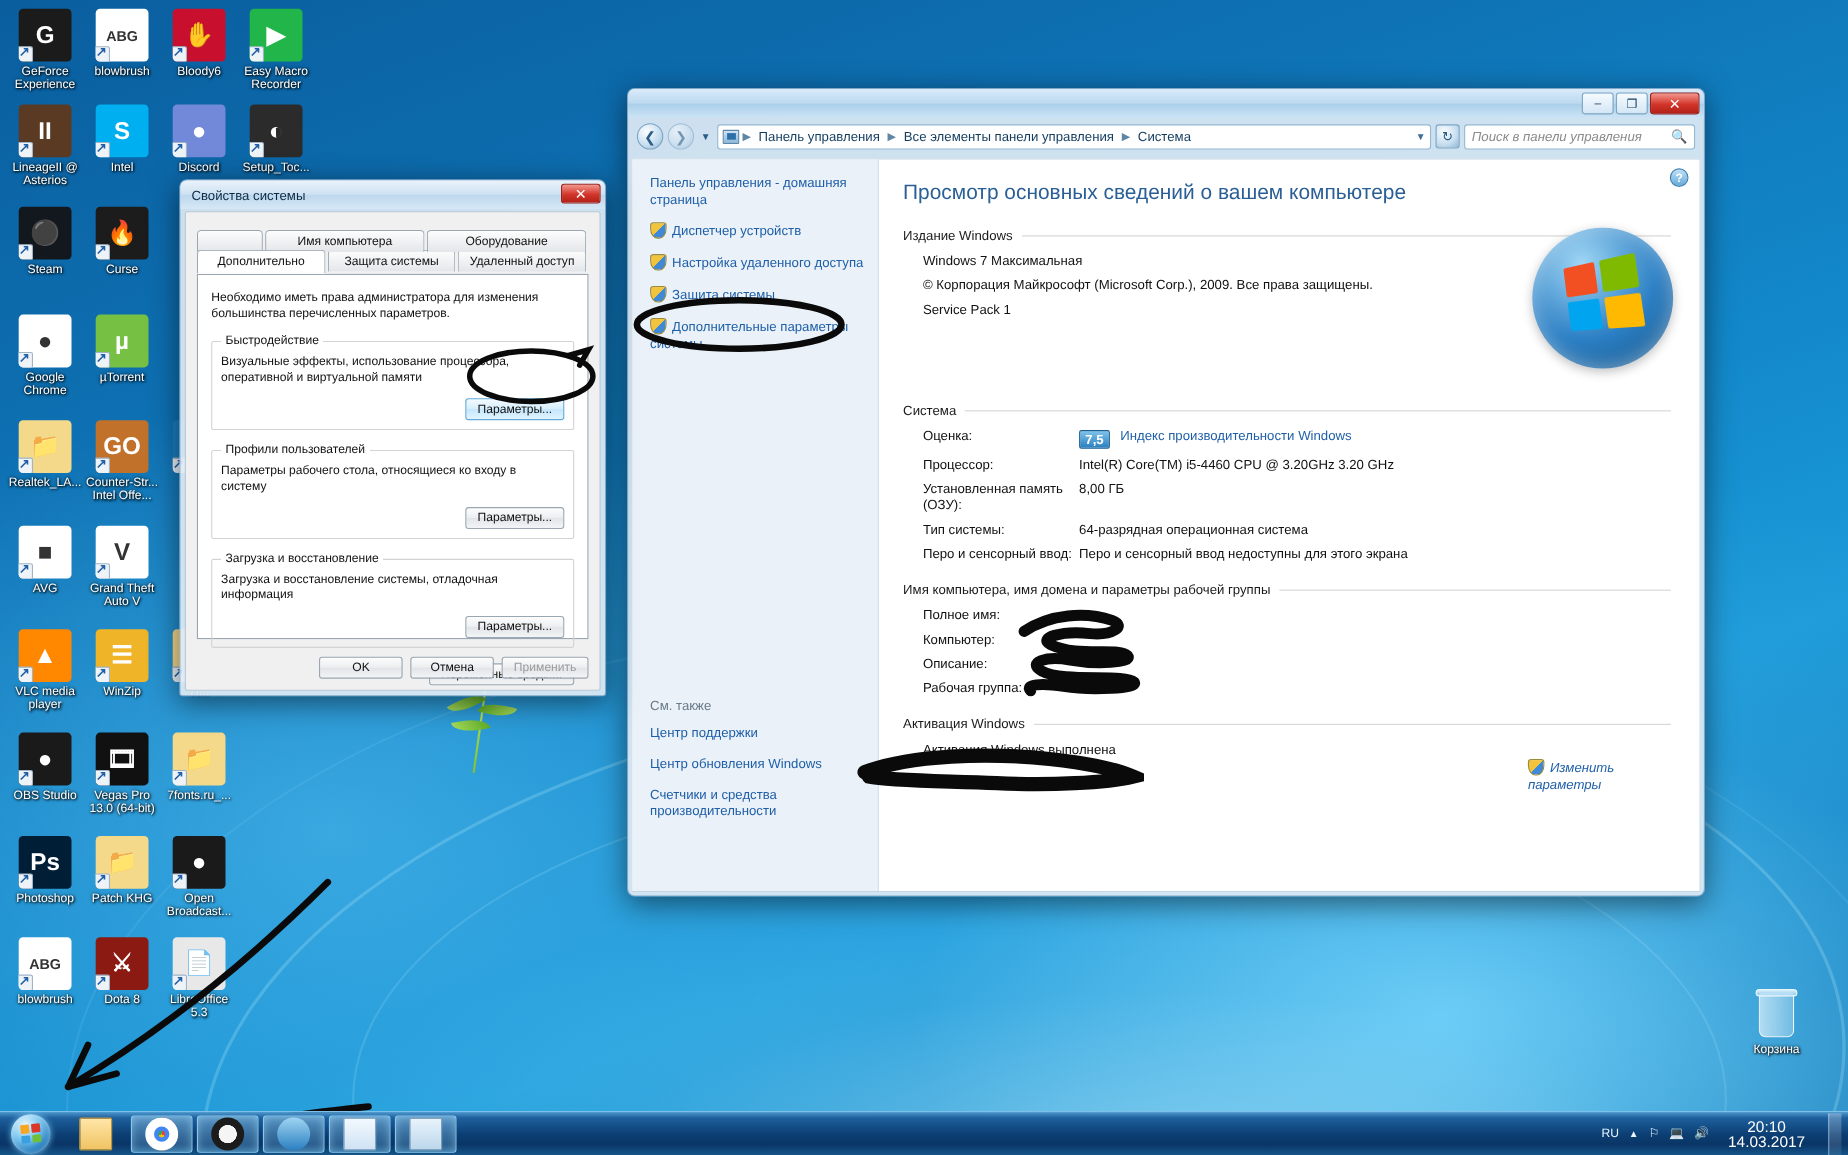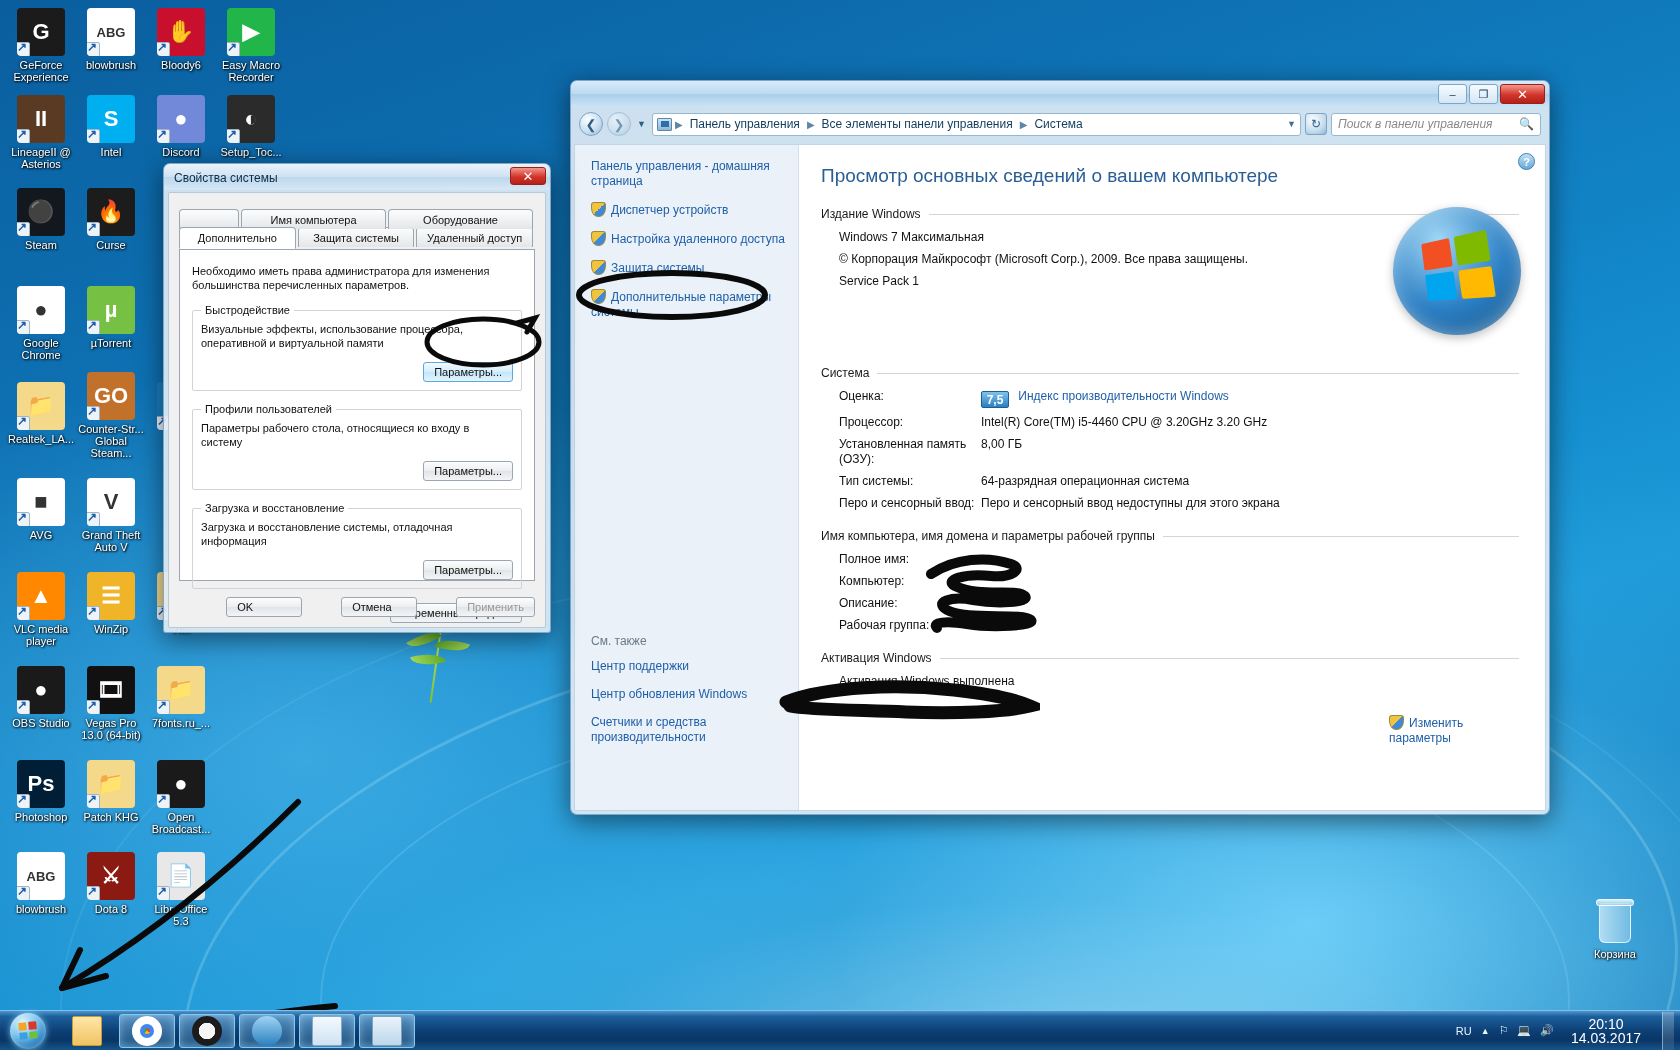--- a/index.html
+++ b/index.html
@@ -103,21 +103,21 @@
   .rating { display:inline-block; width:28px;height:17px;vertical-align:-4px;margin-right:6px;
     background:linear-gradient(#7fc3ec,#2a7fbf); border:1px solid #1d5f92; border-radius:2px;
     color:#fff;font-size:12px;font-weight:bold;text-align:center;line-height:16px;}
   .bluelink { color:#1f5fa8; text-decoration:none; cursor:pointer;}
   .winlogo { position:absolute; right:24px; top:62px; width:128px;height:128px;border-radius:50%;
      background: radial-gradient(circle at 35% 25%, #9fd6f5, #2b7fc4 55%, #134f80 100%);
      box-shadow: inset 0 0 18px rgba(255,255,255,.45), 0 3px 10px rgba(0,0,0,.25);}
   .winlogo .flag { position:absolute;left:28px;top:30px;width:68px;height:62px;
      display:grid;grid-template-columns:1fr 1fr;grid-template-rows:1fr 1fr;gap:5px;transform:perspective(90px) rotateY(-13deg) rotate(-8deg);}
   .winlogo .flag i { display:block; border-radius:2px;}
-  .changeparams { position:absolute; right:26px; top:570px; width:130px; text-align:left; font-size:12px; line-height:15px;}
+  .changeparams { position:absolute; right:26px; top:545px; width:130px; text-align:left; font-size:12px; line-height:15px;font-style:italic;}
   .helpq { position:absolute; right:10px; top:8px; width:17px;height:17px;border-radius:50%;
      background:linear-gradient(#bfe1f7,#66a9d8); border:1px solid #3e7fae; color:#fff;font-size:11px;
      text-align:center;line-height:16px;font-weight:bold;}
 
   
   #sysprop { left:163px; top:163px; width:388px; height:470px; }
   #sysprop .titlebar { height:26px; }
   #sysprop .dlgbody { position:absolute; left:4px; right:4px; top:28px; bottom:4px;
      background:#f0f0f0; border:1px solid #b8c8d6; border-radius:2px; }
   .tabstrip { position:absolute; left:10px; right:10px; top:34px; height:22px; }
@@ -129,21 +129,21 @@
   }
   .tab.sel { background:linear-gradient(#ffffff,#ffffff); border-bottom:1px solid #fff; height:22px; position:relative; z-index:3;}
   .tabpanel { position:absolute; left:10px; right:10px; top:56px; bottom:46px;
      background:#fff; border:1px solid #9aa7b2; border-top:1px solid #9aa7b2; padding:14px 12px;}
   .dtext { font-size:11px; color:#111; line-height:14px;}
   fieldset { border:1px solid #d3d3d3; border-radius:2px; margin-top:12px; padding:6px 8px 8px; position:relative;}
   legend { font-size:11px; color:#111; padding:0 4px;}
   .btn {
     border:1px solid #9aa7b2; border-radius:3px; font-size:11px; color:#111;
     background:linear-gradient(#fdfdfd,#eceef0 48%, #e2e5e8 52%, #f2f4f6);
-    padding:3px 10px; min-width:76px; cursor:default;margin-left:32px;
+    padding:3px 10px; min-width:76px; text-align:center; cursor:default;
   }
   .btn.disabled { color:#9a9a9a; }
   .btn.hl { background:linear-gradient(#f2faff,#d6eefc 48%,#c4e6fb 52%,#e2f4ff); border-color:#5fa8d8;}
   .fsrow { display:flex; justify-content:flex-end; margin-top:12px;}
   .dlgfooter { position:absolute; left:10px; right:10px; bottom:10px; display:flex; justify-content:flex-end; gap:7px;}
 
   
   .ink { position:absolute; pointer-events:none; }
 
   
@@ -231,23 +231,23 @@
       <div class="lbl">Google Chrome</div>
     </div>
     <div class="dicon" style="left: 76px; top: 286px;">
       <div class="img" style="background: rgb(118, 192, 67); font-size: 22px; color: rgb(255, 255, 255);">µ<span class="shortcut"></span></div>
       <div class="lbl">µTorrent</div>
     </div>
     <div class="dicon" style="left: 6px; top: 382px;">
       <div class="img" style="background: rgb(245, 217, 138); font-size: 22px; color: rgb(51, 51, 51);">📁<span class="shortcut"></span></div>
       <div class="lbl">Realtek_LA...</div>
     </div>
-    <div class="dicon" style="left: 76px; top: 372px;">
+    <div class="dicon" style="left: 76px; top: 382px;">
       <div class="img" style="background: rgb(194, 113, 42); font-size: 22px; color: rgb(255, 255, 255);">GO<span class="shortcut"></span></div>
-      <div class="lbl">Counter-Str... Global Steam...</div>
+      <div class="lbl">Counter-Str... Intel Offe...</div>
     </div>
     <div class="dicon" style="left: 146px; top: 382px;">
       <div class="img" style="background: rgb(26, 127, 193); font-size: 22px; color: rgb(255, 255, 255);">T<span class="shortcut"></span></div>
       <div class="lbl">Te...</div>
     </div>
     <div class="dicon" style="left: 6px; top: 478px;">
       <div class="img" style="background: rgb(255, 255, 255); font-size: 22px; color: rgb(51, 51, 51);">■<span class="shortcut"></span></div>
       <div class="lbl">AVG</div>
     </div>
     <div class="dicon" style="left: 76px; top: 478px;">

